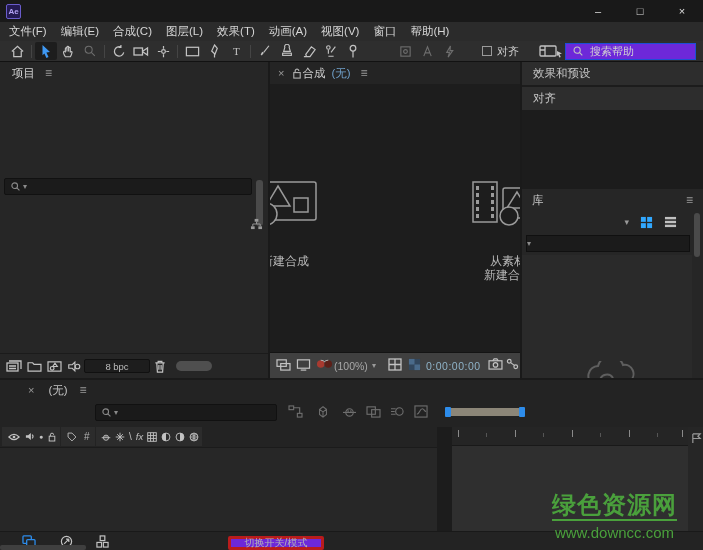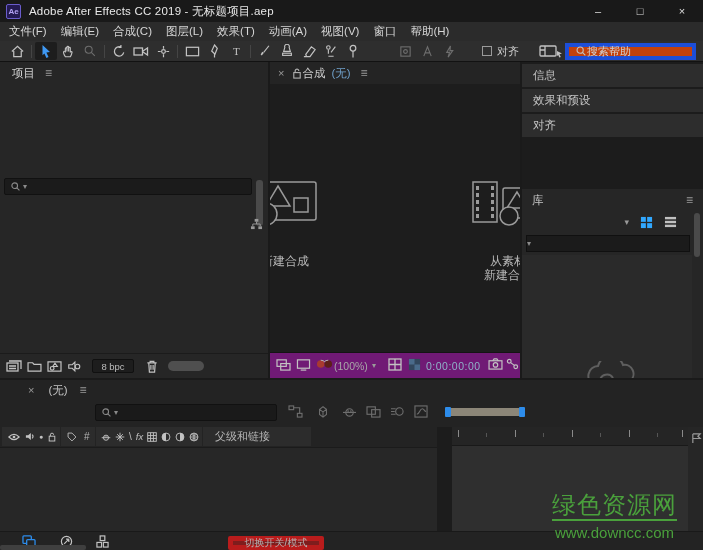--- a/index.html
+++ b/index.html
@@ -22,48 +22,48 @@
   .menu-item{padding:0 7px;font-size:11.5px;color:#d6d6d6;white-space:nowrap}
 
   
   .toolbar{position:absolute;top:41px;left:0;width:703px;height:21px;background:#2e2e2e;border-bottom:1px solid #121212;display:flex;align-items:center;padding:0 4px 0 6px}
   .tool{width:22px;height:18px;display:flex;align-items:center;justify-content:center;border-radius:2px;flex:none}
   .tool.active{background:#1d1d1d}
   .tb-div{width:1px;height:13px;background:#454545;margin:0 3px;flex:none}
   .snap-wrap{display:flex;align-items:center;gap:5px;margin-left:22px;flex:none}
   .snap-box{width:10px;height:10px;border:1px solid #9a9a9a;background:transparent}
   .snap-label{font-size:11px;color:#cfcfcf}
-  .help-search{margin-left:auto;margin-right:3px;width:160px;height:17px;border:4px solid #1d4ed8;display:flex;align-items:center;padding:0 6px;background:#c2410c}
+  .help-search{margin-left:auto;margin-right:3px;width:160px;height:17px;border:1px solid #1d4ed8;display:flex;align-items:center;gap:6px;padding:0 6px;background:#6d28d9}
   .help-search span{font-size:11px;color:#d2d2d2}
 
   
   .panel{position:absolute;background:#262626}
   .ptab{height:22px;display:flex;align-items:center;font-size:11.5px;color:#cfcfcf}
   .menu-glyph{color:#9a9a9a;font-size:12px}
   .close-glyph{color:#9a9a9a;font-size:11px}
 
   
   .project{left:0;top:62px;width:268px;height:316px}
   .psearch{position:absolute;left:4px;top:116px;width:248px;height:17px;background:#1b1b1b;border:1px solid #111;border-radius:2px;display:flex;align-items:center;padding-left:5px;gap:2px}
   .vscroll{position:absolute;background:#4a4a4a;border-radius:3px}
   .pcols{position:absolute;left:2px;top:137px;width:262px;height:17px;display:flex;gap:1px}
   .pcol{background:#2f2f2f;height:17px;display:flex;align-items:center;font-size:11px;color:#b8b8b8;padding-left:8px}
   .sort-up{width:0;height:0;border-left:4px solid transparent;border-right:4px solid transparent;border-bottom:5px solid #3f99f4;margin-left:auto;margin-right:8px}
   .pbottom{position:absolute;left:0;top:291px;width:268px;height:25px;border-top:1px solid #1b1b1b;display:flex;align-items:center;padding-left:4px}
   .pb-ic{width:20px;height:16px;display:flex;align-items:center;justify-content:center;flex:none}
-  .bpc{width:42px;height:14px;background:#1d1d1d;border:1px solid #101010;border-radius:2px;font-size:9.5px;color:#bdbdbd;display:flex;align-items:center;justify-content:center;margin:0 8px}
+  .bpc{width:66px;height:14px;background:#1d1d1d;border:1px solid #101010;border-radius:2px;font-size:9.5px;color:#bdbdbd;display:flex;align-items:center;justify-content:center;margin:0 0}
   .hscroll{width:36px;height:10px;background:#4f4f4f;border-radius:5px;margin-left:6px}
 
   
   .comp{left:270px;top:62px;width:250px;height:316px;background:#242424}
   .viewer{position:absolute;left:0;top:22px;width:250px;height:268px;background:#1d1d1d;overflow:hidden}
   .start-btn{position:absolute;top:94px;width:150px;transform:translateX(-50%);text-align:center}
   .start-btn .lbl{margin-top:28px;font-size:12px;color:#b9b9b9;line-height:14px}
   .start-btn svg{margin:0 auto}
-  .comp-bottom{position:absolute;left:0;top:290px;width:250px;height:26px;background:#701a75;border-top:1px solid #141414}
+  .comp-bottom{position:absolute;left:0;top:290px;width:250px;height:26px;background:#404040;border-top:1px solid #141414}
   .cb-ic{position:absolute;top:5px}
   .zoom-lbl{position:absolute;left:64px;top:7px;font-size:10.5px;color:#a8a8a8}
   .timecode{position:absolute;left:156px;top:7px;font-size:10.5px;color:#8fb3c8;letter-spacing:.5px}
 
   
   .rightbar{left:522px;top:62px;width:181px;height:316px;background:#1c1c1c}
   .rhdr{height:23px;background:#2d2d2d;margin-bottom:2px;display:flex;align-items:center;padding-left:11px;font-size:11.5px;color:#c6c6c6}
   .libpanel{position:absolute;left:0;top:127px;width:181px;height:189px;background:#262626}
   .lib-hdr{height:22px;display:flex;align-items:center;padding:0 10px;font-size:11.5px;color:#c6c6c6}
   .lib-controls{height:22px;display:flex;align-items:center;justify-content:flex-end;gap:11px;padding-right:26px}
@@ -84,32 +84,31 @@
   .tl-cell{background:#2c2c2c;height:19px;display:flex;align-items:center;font-size:11px;color:#b5b5b5}
   .ruler{position:absolute;left:452px;top:47px;width:236px;height:19px;background:#252525;border-bottom:1px solid #191919}
   .tick{position:absolute;top:3px;width:1px;height:7px;background:#8a8a8a}
   .tick.minor{height:4px;top:6px;background:#555}
   .tracks-left{position:absolute;left:0;top:67px;width:437px;height:84px;background:#272727;border-top:1px solid #1b1b1b}
   .tracks-splitter{position:absolute;left:437px;top:47px;width:15px;height:104px;background:#1c1c1c}
   .tracks-right{position:absolute;left:452px;top:66px;width:236px;height:85px;background:#2f2f2f}
   .tracks-cap{position:absolute;left:688px;top:47px;width:15px;height:104px;background:#262626}
   .tl-bottom{position:absolute;left:0;top:151px;width:703px;height:19px;background:#232323;border-top:1px solid #191919}
   .tlb-ic{position:absolute;top:3px}
-  .toggle-btn{position:absolute;left:228px;top:4px;width:96px;height:14px;background:#7f1d1d;border:5px solid #b91c1c;border-radius:2px;font-size:10px;color:#b4b4b4;display:flex;align-items:center;justify-content:center}
+  .toggle-btn{position:absolute;left:228px;top:4px;width:96px;height:14px;background:#6d28d9;border:3px solid #b91c1c;border-radius:2px;font-size:10px;color:#b4b4b4;display:flex;align-items:center;justify-content:center}
   .watermark{position:absolute;left:552px;top:112px;z-index:6;text-align:center}
-  .watermark .wm-title{font-size:24px;font-weight:normal;color:#4aa03c;letter-spacing:1px;line-height:26px}
+  .watermark .wm-title{font-size:24px;font-weight:bold;color:#4aa03c;letter-spacing:1px;line-height:26px}
   .watermark .wm-url{font-size:15px;color:#4aa03c;border-top:2px solid #4aa03c;margin-top:1px;padding-top:3px}
   .bl-scroll{position:absolute;left:0;top:165px;width:86px;height:5px;background:#3f3f3f;border-radius:2px}
 </style>
 </head>
 <body>
 
 <div class="titlebar">
   <div class="ae-logo">Ae</div>
-  <span class="title-text">Adobe After Effects CC 2019 - 无标题项目.aep</span>
   <div class="win-btns">
     <span>–</span>
     <span>□</span>
     <span>×</span>
   </div>
 </div>
 
 <div class="menubar">
   <span class="menu-item">文件(F)</span>
   <span class="menu-item">编辑(E)</span>
@@ -395,23 +394,20 @@
         <svg width="13" height="12" viewBox="0 0 14 13">
           <circle class="ic" cx="3.5" cy="3.5" r="2"></circle>
           <circle class="ic" cx="10.5" cy="9.5" r="2"></circle>
           <path class="ic" d="M5 5 L9 8"></path>
         </svg>
       </span>
   </div>
 </div>
 
 <div class="panel rightbar">
-  <div class="rhdr" style="margin-top:2px">
-      <span>信息</span>
-    </div>
   <div class="rhdr">
       <span>效果和预设</span>
     </div>
   <div class="rhdr">
       <span>对齐</span>
     </div>
 
   <div class="libpanel">
     <div class="lib-hdr">
       <span>库</span>
@@ -547,23 +543,20 @@
         </svg>
       <svg width="10" height="10" viewBox="0 0 14 14">
           <circle class="ic" cx="7" cy="7" r="5.5"></circle>
           <path d="M7 1.5 A5.5 5.5 0 0 1 7 12.5 Z" fill="#c2c2c2"></path>
         </svg>
       <svg width="10" height="10" viewBox="0 0 14 14">
           <circle class="ic" cx="7" cy="7" r="5.5"></circle>
           <path class="ic" d="M1.5 7 H12.5 M7 1.5 V12.5 M3 3.5 Q7 6 11 3.5 M3 10.5 Q7 8 11 10.5"></path>
         </svg>
     </div>
-    <div class="tl-cell" style="width:108px;padding-left:12px">
-        <span>父级和链接</span>
-      </div>
   </div>
 
   <div class="ruler">
     <span class="tick" style="left:6px"></span>
     <span class="tick minor" style="left:34px"></span>
     <span class="tick" style="left:63px"></span>
     <span class="tick minor" style="left:91px"></span>
     <span class="tick" style="left:120px"></span>
     <span class="tick minor" style="left:148px"></span>
     <span class="tick" style="left:177px"></span>

